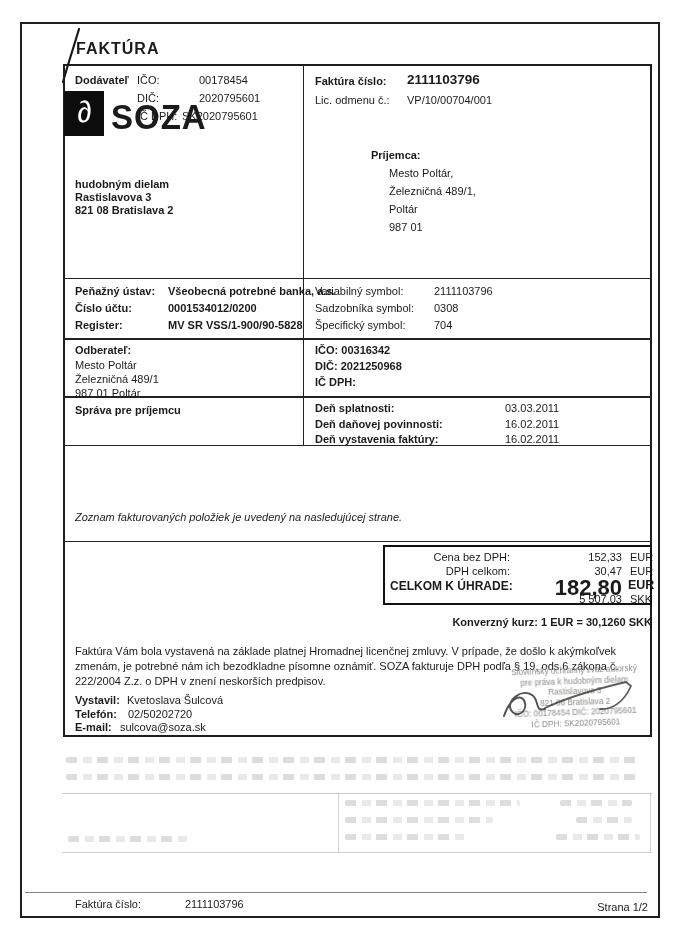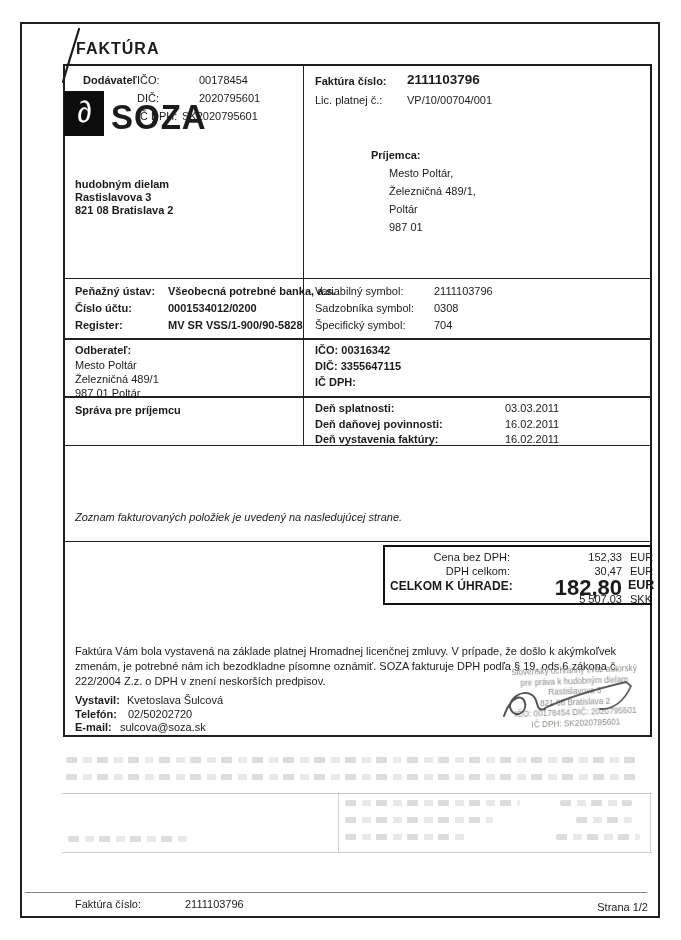--- a/index.html
+++ b/index.html
@@ -57,40 +57,40 @@
   <div class="abs heading" style="left:76px; top:40px;">FAKTÚRA</div>
 
   <div class="mainbox" style="left:63px; top:64px; width:589px; height:673px;"></div>
   <div class="vline" style="left:303px; top:64px; height:381px;"></div>
   <div class="hline" style="left:63px; top:278px; width:589px;"></div>
   <div class="hline thick" style="left:63px; top:338px; width:589px;"></div>
   <div class="hline thick" style="left:63px; top:396px; width:589px;"></div>
   <div class="hline" style="left:63px; top:445px; width:589px;"></div>
   <div class="hline" style="left:63px; top:541px; width:589px;"></div>
 
-  <span class="abs t b" style="left:75px; top:74px;margin-left:8px;">Dodávateľ</span>
+  <span class="abs t b" style="left:75px; top:74px;">Dodávateľ</span>
   <span class="abs t" style="left:137px; top:74px;">IČO:</span>
   <span class="abs t" style="left:199px; top:74px;">00178454</span>
   <span class="abs t" style="left:137px; top:92px;">DIČ:</span>
   <span class="abs t" style="left:199px; top:92px;">2020795601</span>
   <span class="abs t" style="left:137px; top:110px;">IČ DPH:</span>
   <span class="abs t" style="left:182px; top:110px;">SK2020795601</span>
 
   <div class="logo-square" style="left:64px; top:91px; width:40px; height:45px;">
     <span class="logo-glyph">∂</span>
   </div>
   <span class="abs logo-word" style="left:111px; top:97px;">SOZA</span>
 
   <span class="abs t b" style="left:75px; top:178px;">hudobným dielam</span>
   <span class="abs t b" style="left:75px; top:191px;">Rastislavova  3</span>
   <span class="abs t b" style="left:75px; top:204px;">821 08 Bratislava 2</span>
 
   <span class="abs t b" style="left:315px; top:75px;">Faktúra číslo:</span>
   <span class="abs invnum" style="left:407px; top:72px;">2111103796</span>
-  <span class="abs t" style="left:315px; top:94px;">Lic. platnej č.:</span>
+  <span class="abs t" style="left:315px; top:94px;">Lic. odmenu č.:</span>
   <span class="abs t" style="left:407px; top:94px;">VP/10/00704/001</span>
 
   <span class="abs t b" style="left:371px; top:149px;">Príjemca:</span>
   <span class="abs t" style="left:389px; top:167px;">Mesto Poltár,</span>
   <span class="abs t" style="left:389px; top:185px;">Železničná 489/1,</span>
   <span class="abs t" style="left:389px; top:203px;">Poltár</span>
   <span class="abs t" style="left:389px; top:221px;">987 01</span>
 
   <span class="abs t b" style="left:75px; top:285px;">Peňažný ústav:</span>
   <span class="abs t b" style="left:168px; top:285px;">Všeobecná potrebné banka, a.s.</span>
@@ -105,21 +105,21 @@
   <span class="abs t" style="left:434px; top:302px;">0308</span>
   <span class="abs t" style="left:315px; top:319px;">Špecifický symbol:</span>
   <span class="abs t" style="left:434px; top:319px;">704</span>
 
   <span class="abs t b" style="left:75px; top:344px;">Odberateľ:</span>
   <span class="abs t" style="left:75px; top:359px;">Mesto Poltár</span>
   <span class="abs t" style="left:75px; top:373px;">Železničná 489/1</span>
   <span class="abs t" style="left:75px; top:387px;">987 01 Poltár</span>
 
   <span class="abs t b" style="left:315px; top:344px;">IČO: 00316342</span>
-  <span class="abs t b" style="left:315px; top:360px;">DIČ: 3355647115</span>
+  <span class="abs t b" style="left:315px; top:360px;">DIČ: 2021250968</span>
   <span class="abs t b" style="left:315px; top:376px;">IČ DPH:</span>
 
   <span class="abs t b" style="left:75px; top:404px;">Správa pre príjemcu</span>
 
   <span class="abs t b" style="left:315px; top:402px;">Deň splatnosti:</span>
   <span class="abs t" style="left:505px; top:402px;">03.03.2011</span>
   <span class="abs t b" style="left:315px; top:418px;">Deň daňovej povinnosti:</span>
   <span class="abs t" style="left:505px; top:418px;">16.02.2011</span>
   <span class="abs t b" style="left:315px; top:433px;">Deň vystavenia faktúry:</span>
   <span class="abs t" style="left:505px; top:433px;">16.02.2011</span>
@@ -132,20 +132,21 @@
   <span class="abs t" style="left:630px; top:551px;">EUR</span>
   <span class="abs t right" style="left:395px; top:565px; width:115px;">DPH celkom:</span>
   <span class="abs t right" style="left:530px; top:565px; width:92px;">30,47</span>
   <span class="abs t" style="left:630px; top:565px;">EUR</span>
   <span class="abs total-label right" style="left:390px; top:579px; width:120px;">CELKOM K ÚHRADE:</span>
   <span class="abs total-value right" style="left:528px; top:575px; width:94px;">182,80</span>
   <span class="abs total-cur" style="left:628px; top:578px;">EUR</span>
   <span class="abs t right" style="left:530px; top:593px; width:92px;">5 507,03</span>
   <span class="abs t" style="left:630px; top:593px;">SKK</span>
 
+  <span class="abs t b right" style="left:380px; top:616px; width:272px;">Konverzný kurz: 1 EUR = 30,1260 SKK</span>
 
   <div class="para" style="left:75px; top:644px; width:563px;">Faktúra Vám bola vystavená na základe platnej Hromadnej licenčnej zmluvy. V prípade, že došlo k akýmkoľvek zmenám, je potrebné nám ich bezodkladne písomne oznámiť. SOZA fakturuje DPH podľa § 19, ods.6 zákona č. 222/2004 Z.z. o DPH v znení neskorších predpisov.</div>
 
   <span class="abs t b" style="left:75px; top:694px;">Vystavil:</span>
   <span class="abs t" style="left:127px; top:694px;">Kvetoslava Šulcová</span>
   <span class="abs t b" style="left:75px; top:708px;">Telefón:</span>
   <span class="abs t" style="left:128px; top:708px;">02/50202720</span>
   <span class="abs t b" style="left:75px; top:721px;">E-mail:</span>
   <span class="abs t" style="left:120px; top:721px;">sulcova@soza.sk</span>
 

